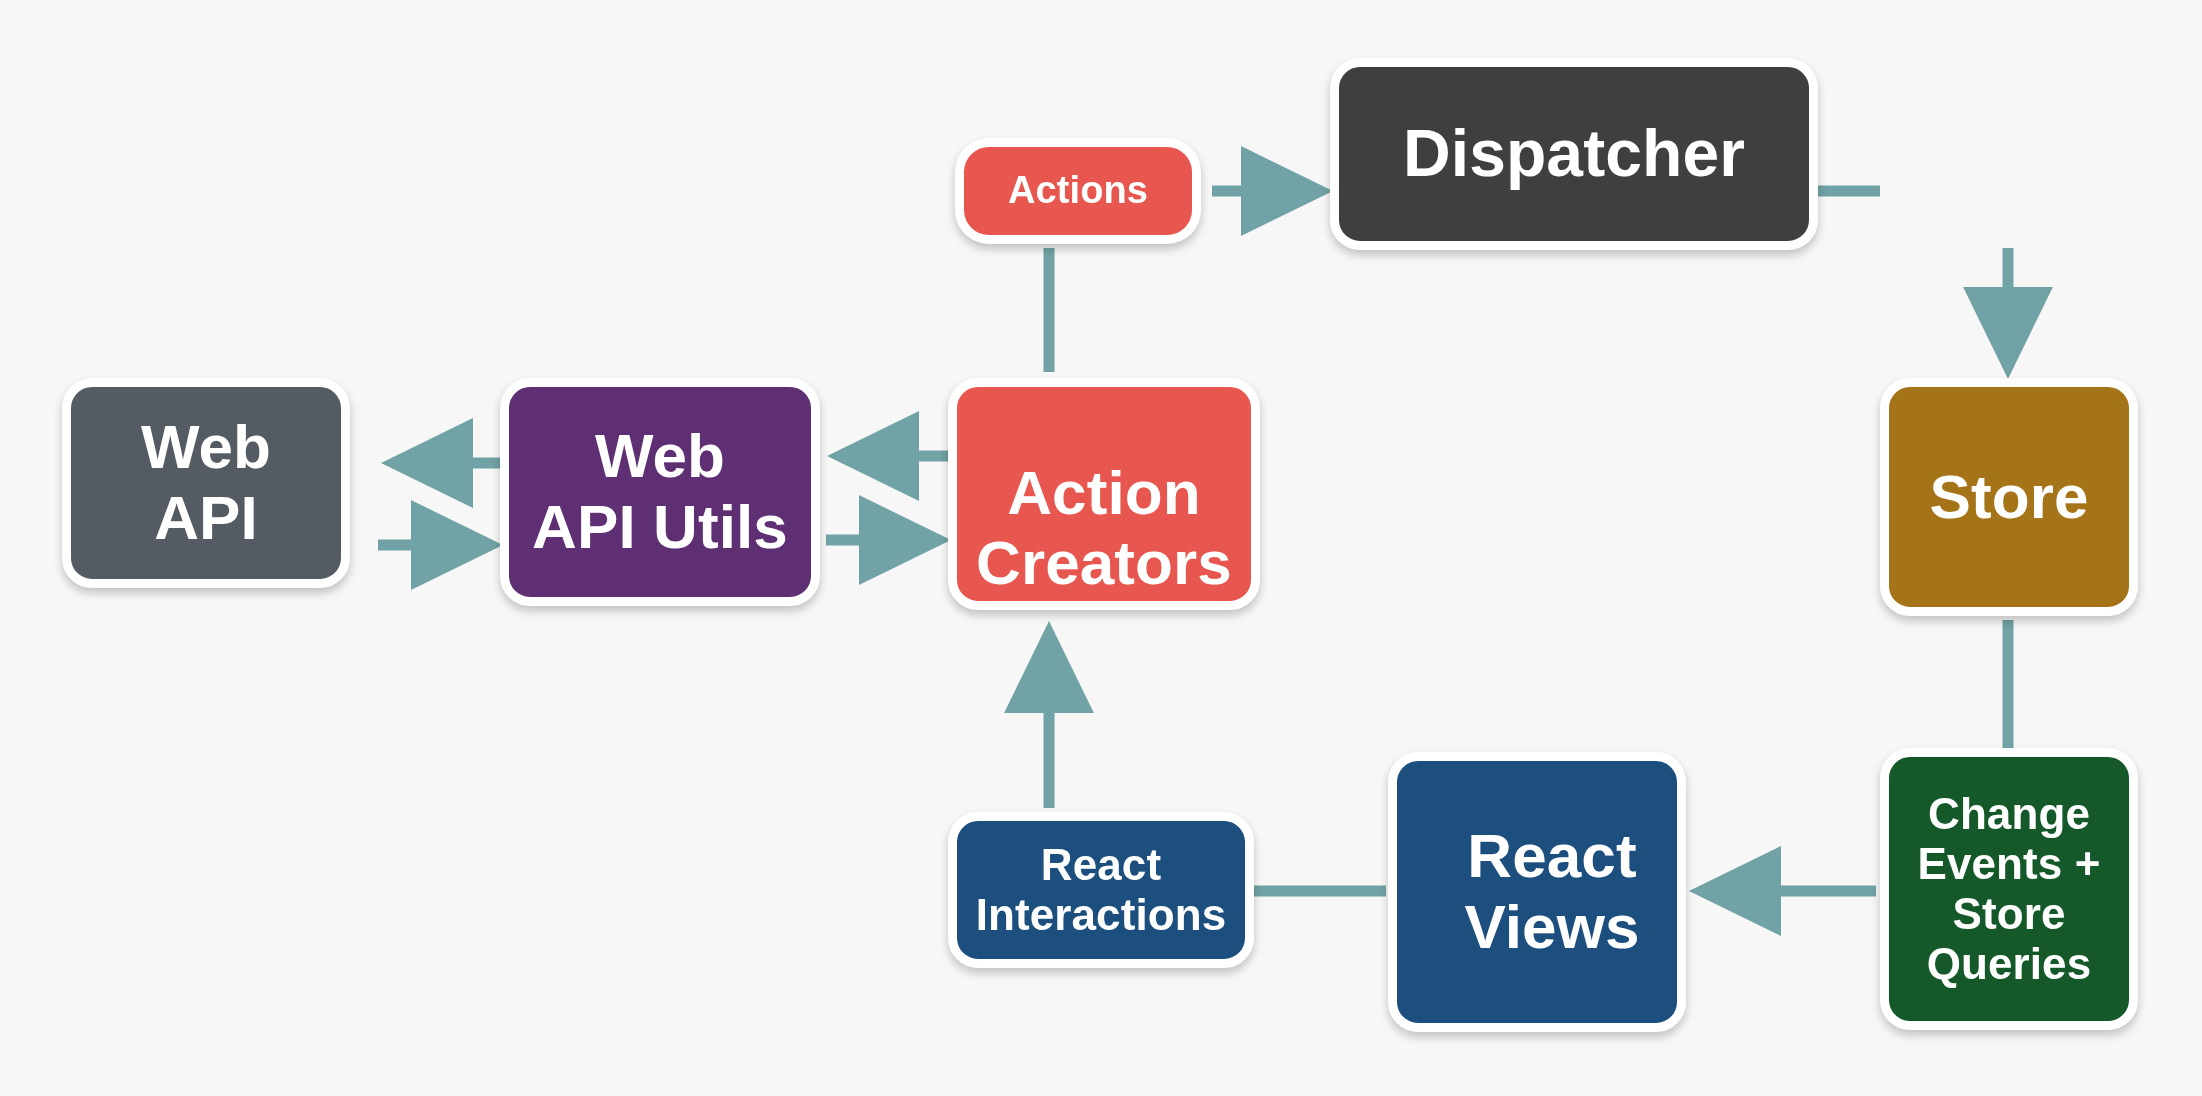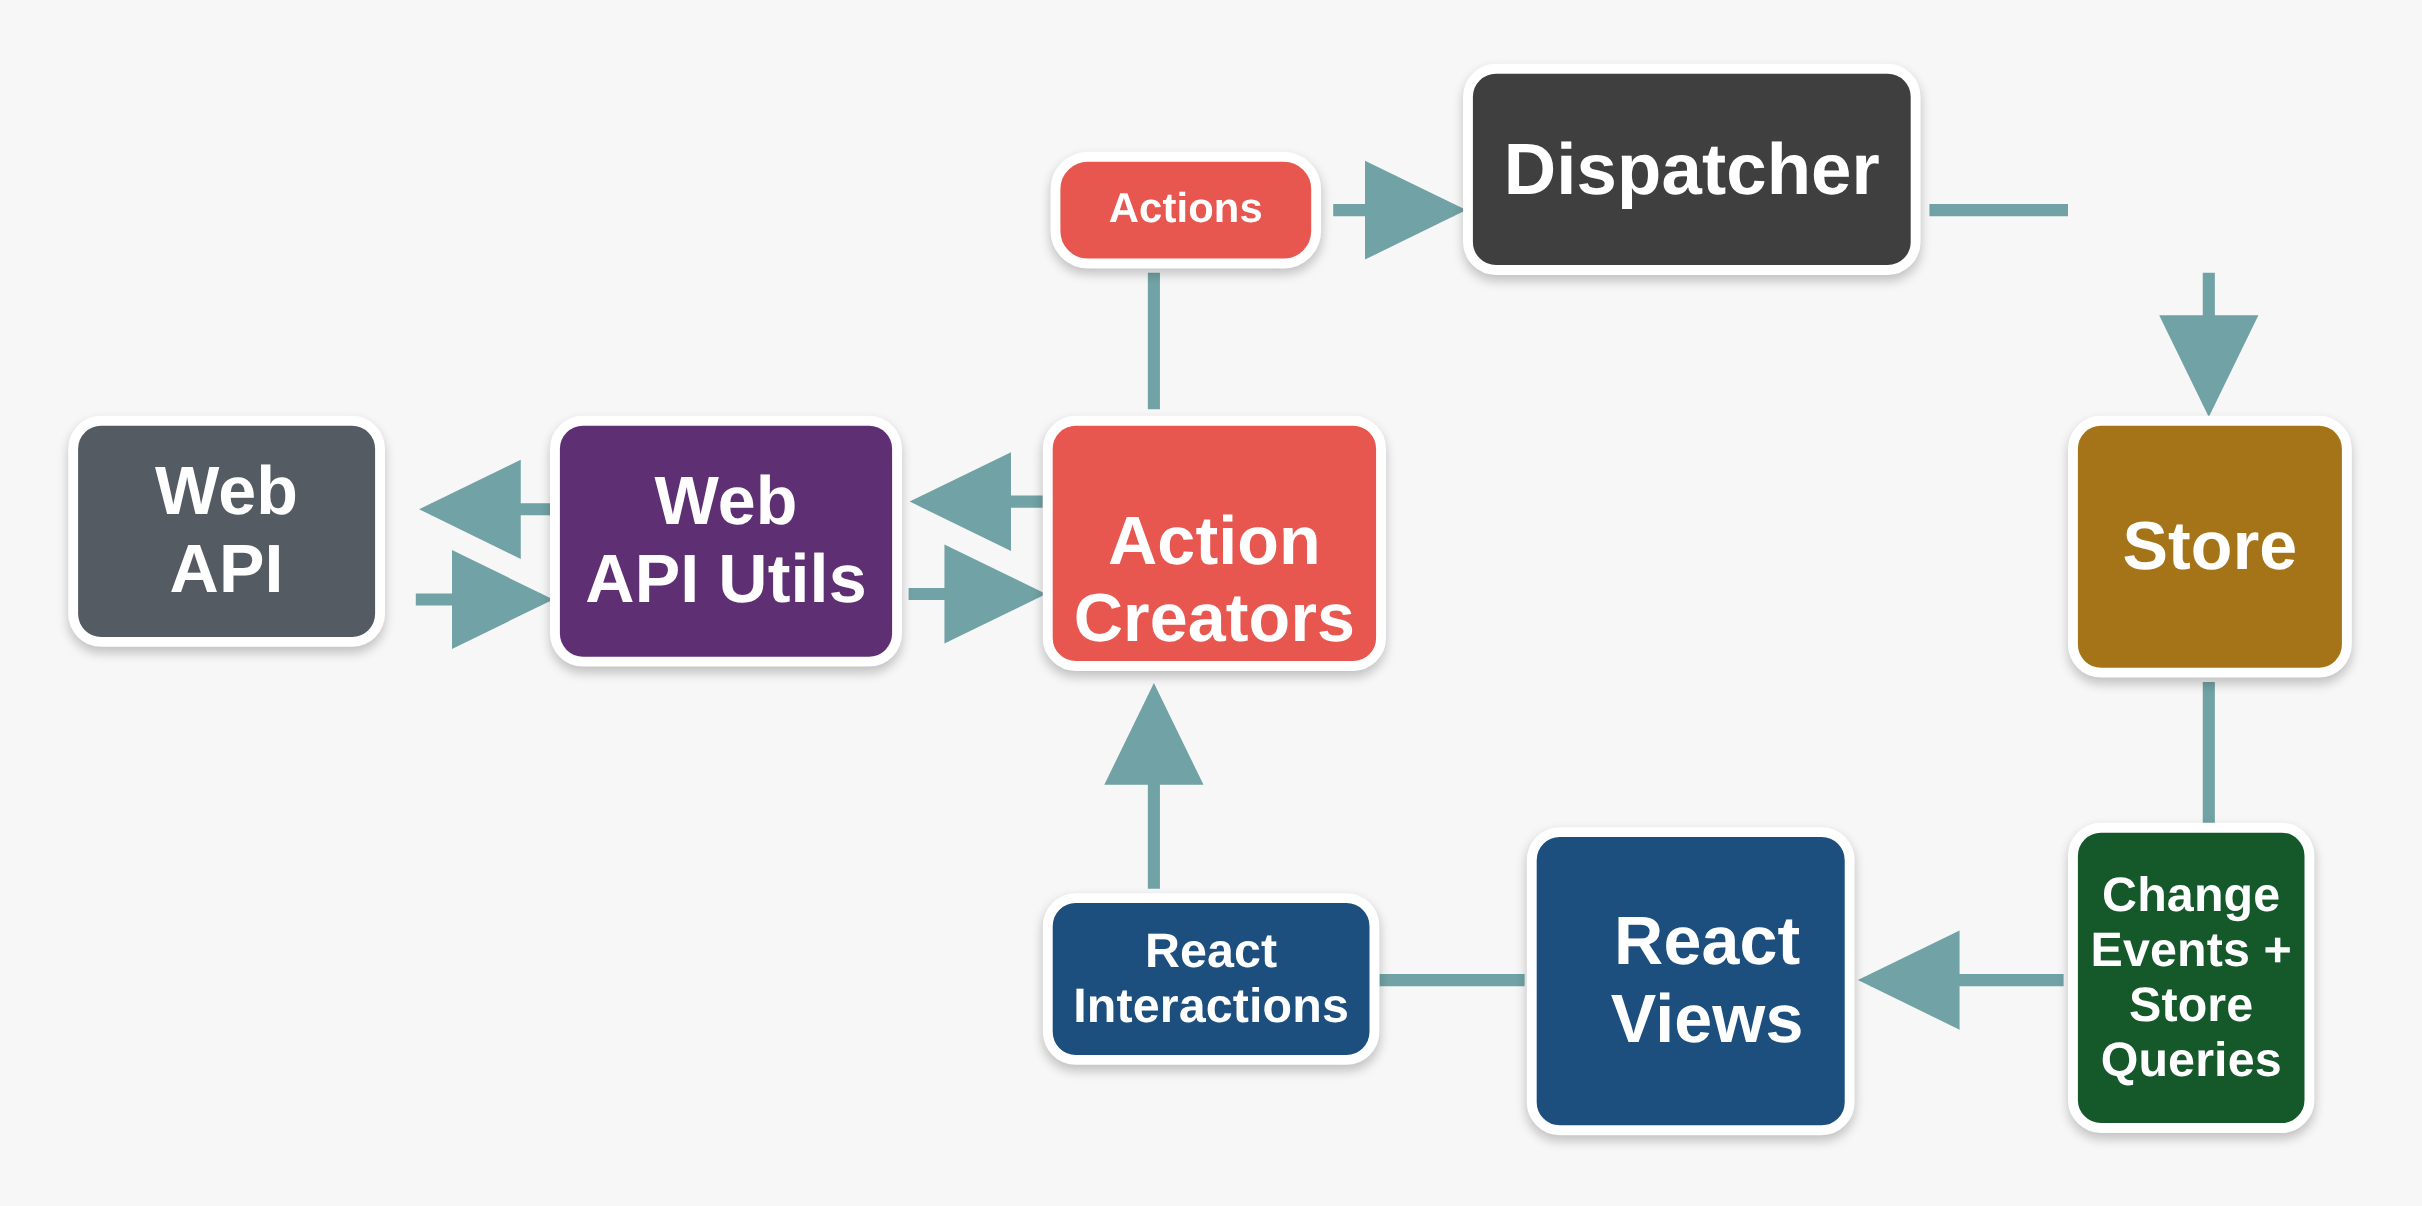--- a/index.html
+++ b/index.html
@@ -59,24 +59,24 @@
   .node.sm .label { font-size: 38px; }
   .node.md .label { font-size: 44px; }
   .node.lg .label { font-size: 62px; }
   .node.xl .label { font-size: 66px; }
 
   
   #node-web-api        { left: 62px;   top: 378px;  width: 288px;  height: 210px; border-radius: 30px; }
   #node-web-api-utils  { left: 500px;  top: 378px;  width: 320px;  height: 228px; border-radius: 30px; }
   #node-action-creators{ left: 948px;  top: 378px;  width: 312px;  height: 232px; border-radius: 30px; align-items: flex-end; }
   #node-actions        { left: 955px;  top: 138px;  width: 246px;  height: 106px; border-radius: 34px; }
-  #node-dispatcher     { left: 1330px; top: 58px;   width: 416px;  height: 192px; border-radius: 30px; }
+  #node-dispatcher     { left: 1330px; top: 58px;   width: 488px;  height: 192px; border-radius: 30px; }
   #node-callbacks      { left: 1878px; top: 140px;  width: 268px;  height: 104px; border-radius: 34px; }
   #node-store          { left: 1880px; top: 378px;  width: 258px;  height: 238px; border-radius: 30px; }
-  #node-change-events  { left: 1880px; top: 748px;  width: 224px;  height: 282px; border-radius: 30px; }
+  #node-change-events  { left: 1880px; top: 748px;  width: 258px;  height: 282px; border-radius: 30px; }
   #node-react-views    { left: 1388px; top: 752px;  width: 298px;  height: 280px; border-radius: 30px; }
   #node-user-inter     { left: 948px;  top: 812px;  width: 306px;  height: 156px; border-radius: 30px; }
 </style>
 </head>
 <body style="background: rgb(247, 247, 247);">
 
 <div id="canvas" style="background: rgb(247, 247, 247);">
 
   <svg id="edges" viewBox="0 0 2202 1096" xmlns="http://www.w3.org/2000/svg">
     <defs>

